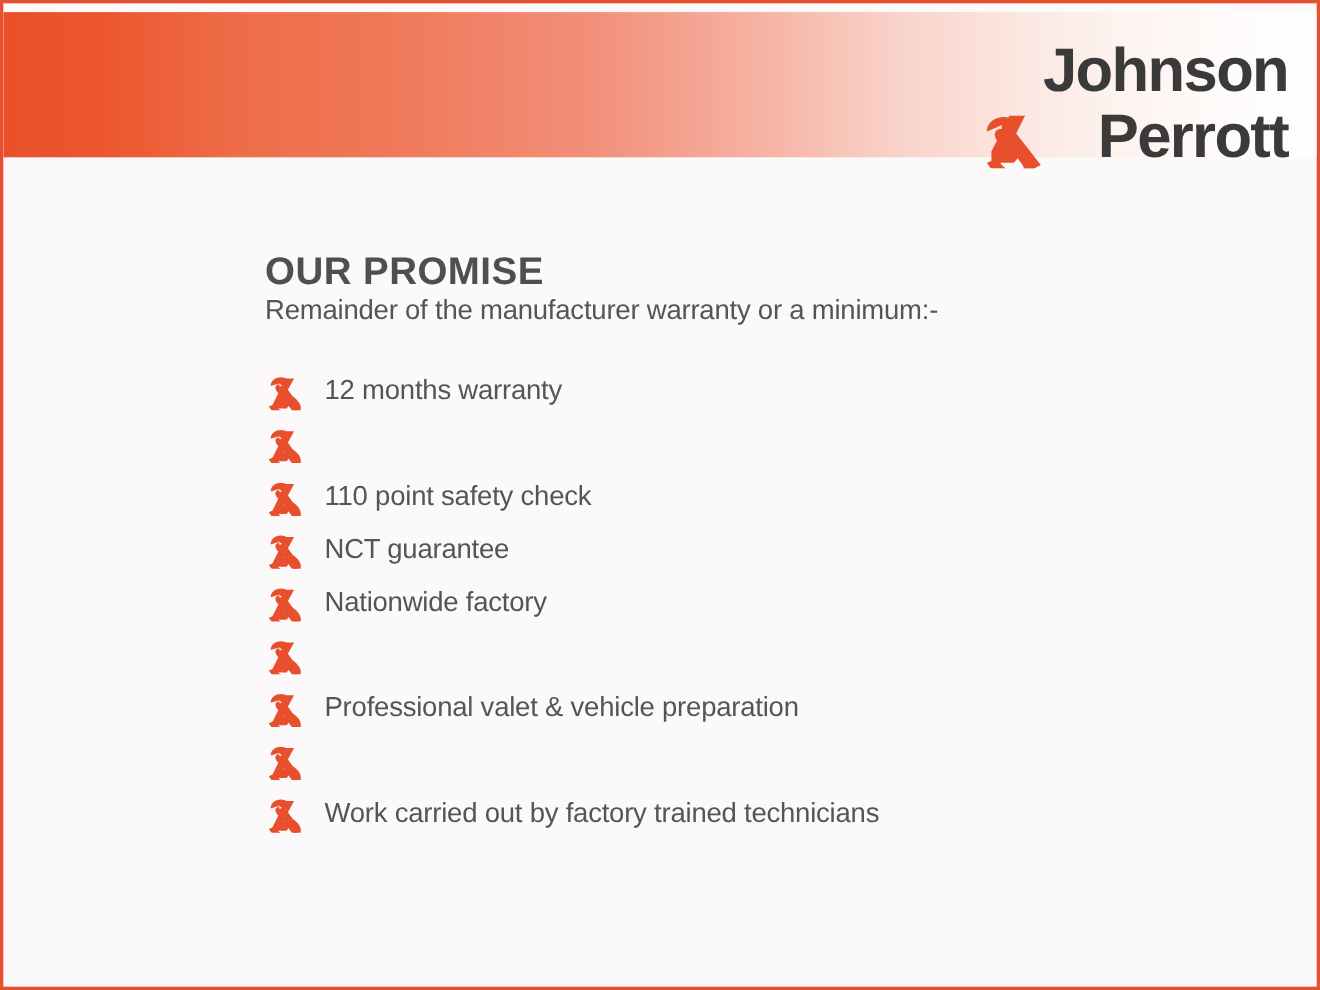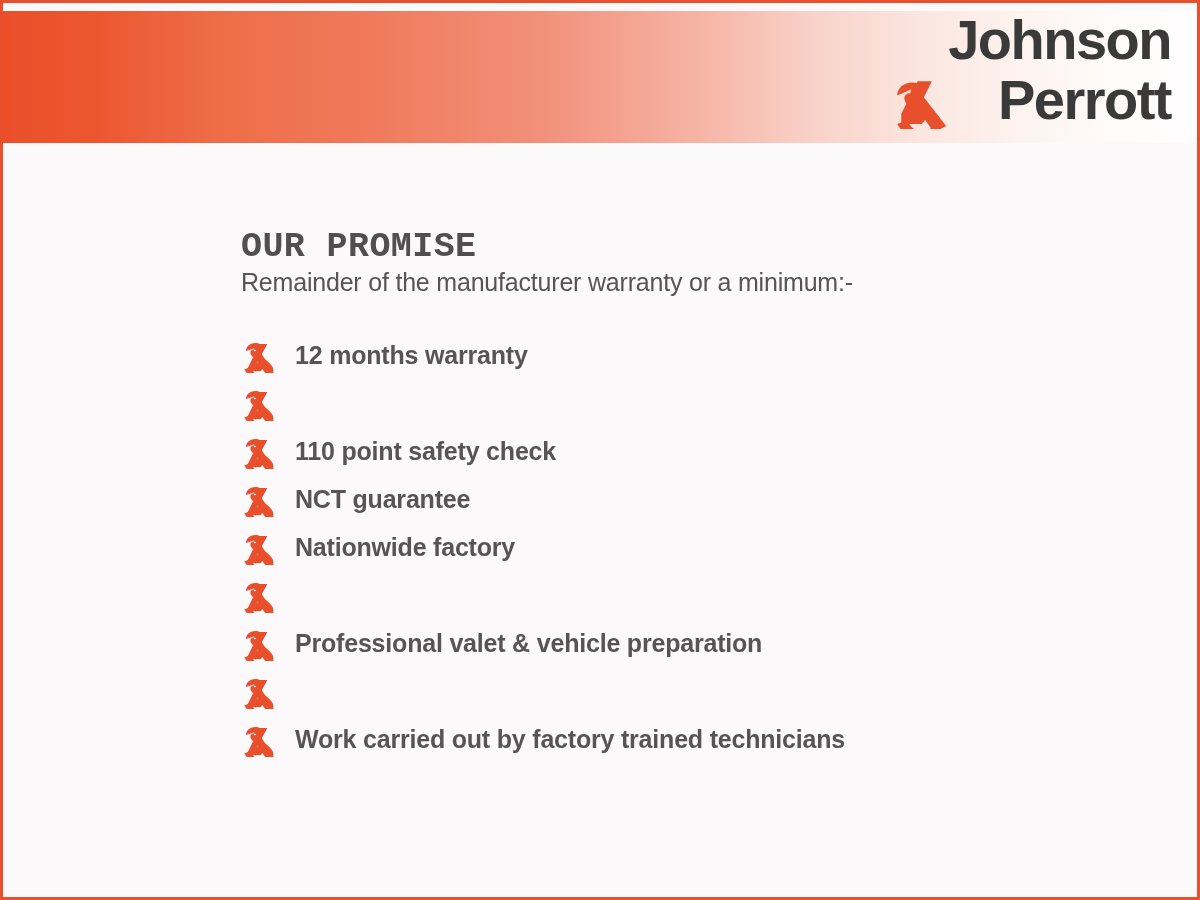--- a/index.html
+++ b/index.html
@@ -43,42 +43,42 @@
         #fbe6e0 77%,
         #fdf3ef 85%,
         #fefbfa 93%,
         #fffefe 100%);
   }
 
   
   .logo {
     position:absolute;
     right:24px;
-    top:4px;
+    top:28px;
     width:290px;
     height:122px;
     z-index:5;
   }
   .logo svg { display:block; width:100%; height:100%; }
 
   
   .content {
     position:absolute;
     left:238px;
     top:225px;
     right:40px;
   }
 
   .promise-title {
     font-size:35px;
     font-weight:700;
     letter-spacing:0.4px;
     color:#4f4f4f;
     line-height:1.1;
-    font-family:Liberation Mono, monospace;
+    font-family:Liberation Sans, sans-serif;
   }
 
   .promise-sub {
     font-size:25px;
     font-weight:400;
     color:#555555;
     line-height:1.2;
     letter-spacing:-0.2px;
   }
 
@@ -97,21 +97,21 @@
     width:34px;
     height:34px;
     flex:0 0 34px;
     margin-right:20px;
     display:block;
   }
   .amp-bullet svg { display:block; width:100%; height:100%; }
 
   .item-label {
     font-size:25px;
-    font-weight:700;
+    font-weight:400;
     color:#555555;
     letter-spacing:-0.2px;
     line-height:1;
     white-space:nowrap;
   }
 </style>
 </head>
 <body>
 
 <div class="page-frame">

